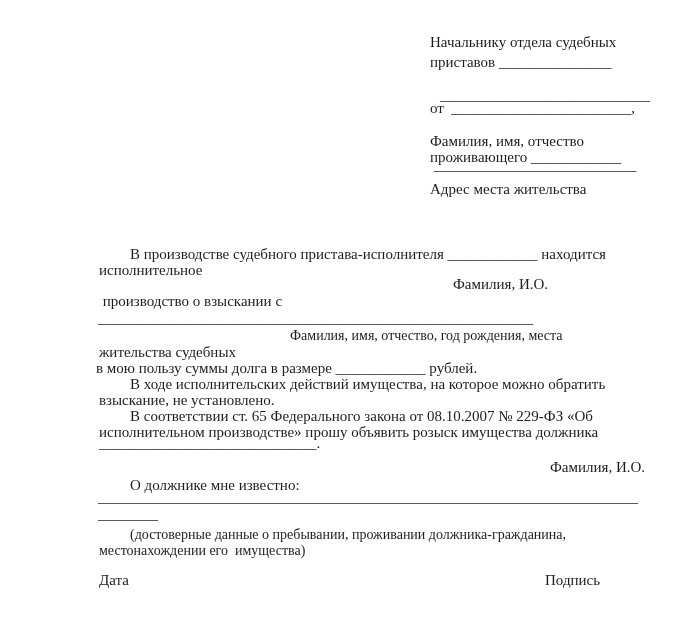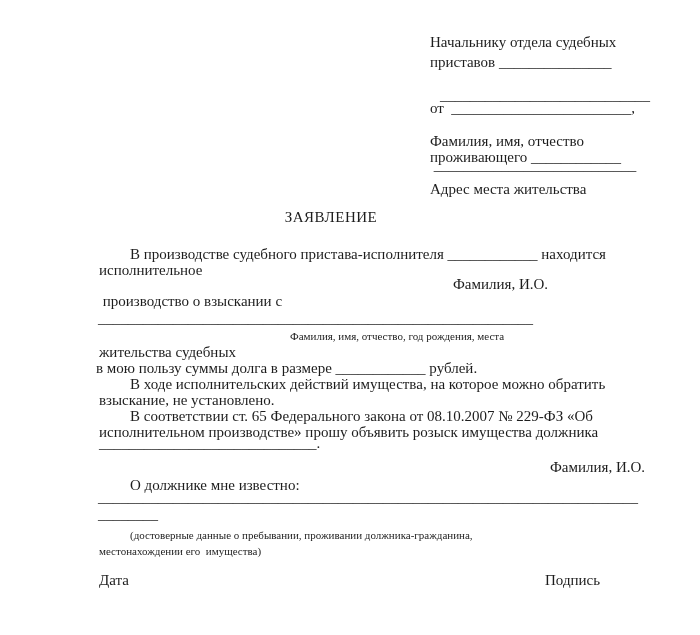--- a/index.html
+++ b/index.html
@@ -32,21 +32,21 @@
     position: absolute;
     top: 209px;
     left: 0;
     width: 662px;
     text-align: center;
     line-height: 17px;
     letter-spacing: 0.5px;
     white-space: pre;
   }
   .caption {
-    font-size: 11px;
+    font-size: 14px;
   }
   .scan-artifact {
     position: absolute;
     top: 632px;
     left: 110px;
     width: 580px;
     height: 1px;
     background: #e3e3e3;
   }
 </style>
@@ -59,21 +59,20 @@
     <div class="hln" style="top:34px;  left:430px;">Начальнику отдела судебных</div>
     <div class="hln" style="top:54px;  left:430px;">приставов _______________</div>
     <div class="hln" style="top:80px;  left:440px;margin-top:7px;">____________________________</div>
     <div class="hln" style="top:100px; left:430px;">от  ________________________,</div>
     <div class="hln" style="top:133px; left:430px;">Фамилия, имя, отчество</div>
     <div class="hln" style="top:149px; left:430px;">проживающего ____________</div>
     <div class="hln" style="top:157px; left:430px;"> ___________________________</div>
     <div class="hln" style="top:181px; left:430px;">Адрес места жительства</div>
   </div>
 
-  <div class="title">ЗАЯВЛЕНИЕ</div>
 
   <div>
     <div class="ln" style="top:246px; left:130px;">В производстве судебного пристава-исполнителя ____________ находится</div>
     <div class="ln" style="top:262px; left:99px;">исполнительное</div>
     <div class="ln" style="top:276px; left:453px;">Фамилия, И.О.</div>
     <div class="ln" style="top:293px; left:99px;"> производство о взыскании с</div>
     <div class="ln" style="top:310px; left:98px;">__________________________________________________________</div>
     <div class="ln caption" style="top:328px; left:290px;">Фамилия, имя, отчество, год рождения, места</div>
     <div class="ln" style="top:344px; left:99px;">жительства судебных</div>
     <div class="ln" style="top:360px; left:96px;text-align:right;">в мою пользу суммы долга в размере ____________ рублей.</div>

